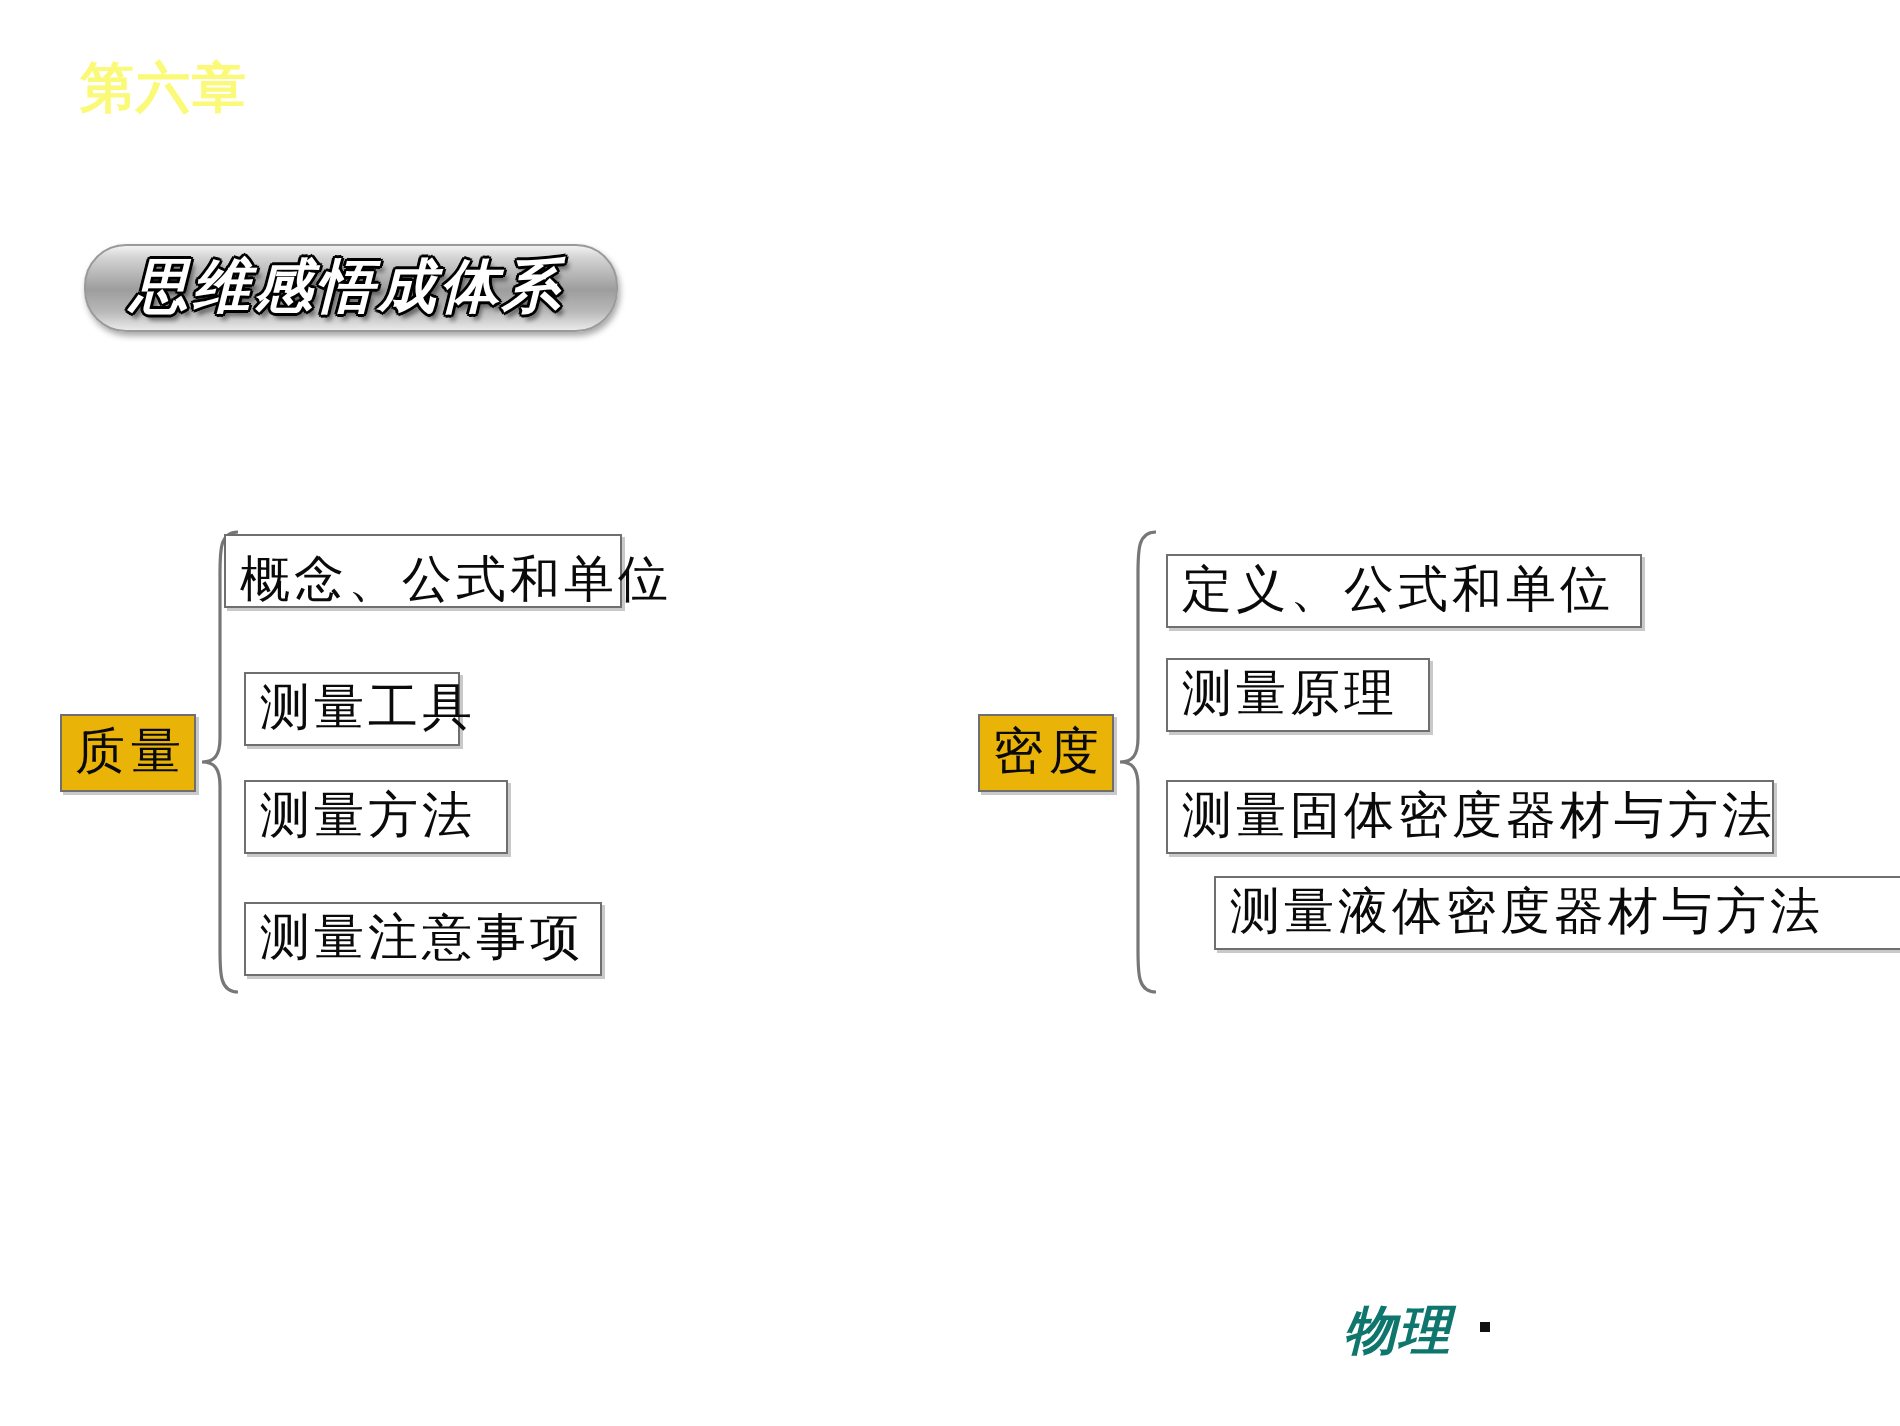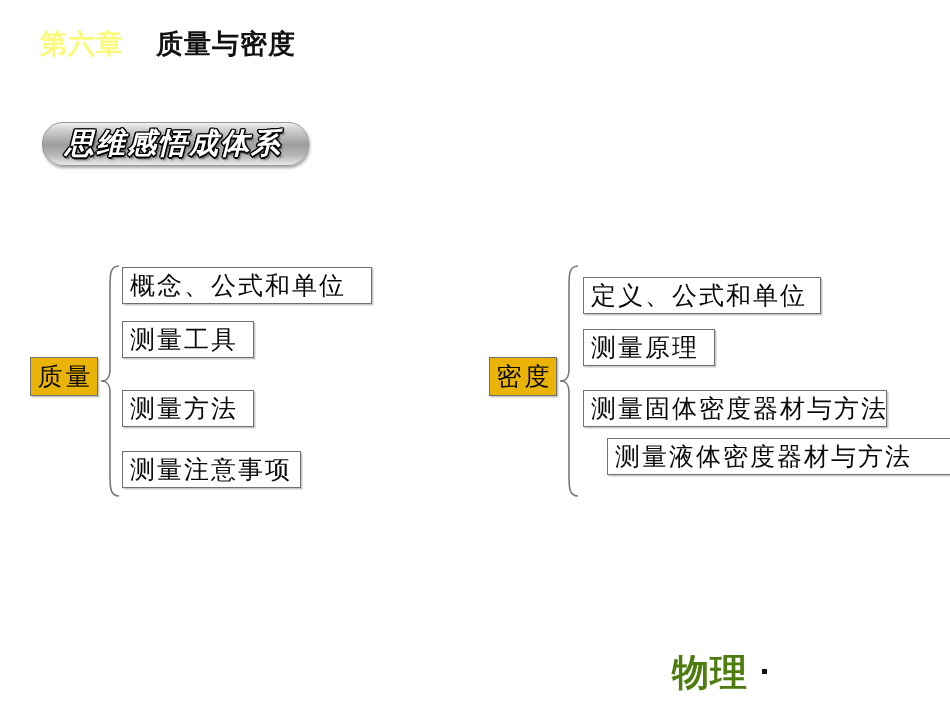--- a/index.html
+++ b/index.html
@@ -120,59 +120,59 @@
   .footer {
     position: absolute;
     left: 672px;
     top: 648px;
     display: flex;
     align-items: center;
     white-space: nowrap;
   }
   .footer-text {
     font-family: "Liberation Serif", "DejaVu Serif", serif;
-    font-size: 37px;
-    font-weight: bold;
-    color: #4d7c0f;
+    font-size: 26px;
+    font-style: italic;
+    font-weight: bold;
+    color: #0f766e;
     letter-spacing: 1px;
   }
   .footer-dot {
     display: inline-block;
     width: 5px;
     height: 5px;
     background: #111111;
     margin-left: 14px;
     margin-bottom: 4px;
   }
 </style>
 </head>
 <body>
 
 <div id="slide" style="width: 950px; height: 713px; background: rgb(255, 255, 255);">
 
   <div class="title-row">
     <span class="title-chapter" style="color: rgb(250, 250, 120);">第六章</span>
-    <span class="title-main" style="color: rgb(17, 17, 17);">质量与密度</span>
   </div>
 
   <div class="banner">
     <span class="banner-text">思维感悟成体系</span>
   </div>
 
   <div class="group">
     <div class="root-box" id="mass-root" style="left: 30px; top: 357px; width: 68px; height: 39px;">
       <span class="root-label">质量</span>
     </div>
     <svg class="brace-svg" id="mass-brace" viewBox="0 0 20 232" preserveAspectRatio="none" width="20" height="232" style="left: 100px; top: 265px; width: 20px; height: 232px;">
       <path d="M19 1 C10 1 10 10 10 22 L10 104 C10 113 7 116 1 116 C7 116 10 119 10 128 L10 210 C10 222 10 231 19 231" fill="none" stroke="#777777" stroke-width="1.6" vector-effect="non-scaling-stroke"></path>
     </svg>
-    <div class="leaf-box" style="left: 122px; top: 267px; width: 250px; height: 37px;">
+    <div class="leaf-box" style="left: 112px; top: 267px; width: 199px; height: 37px; align-items: flex-end;">
       <span class="leaf-label">概念、公式和单位</span>
     </div>
-    <div class="leaf-box" style="left: 122px; top: 321px; width: 132px; height: 37px;">
+    <div class="leaf-box" style="left: 122px; top: 336px; width: 108px; height: 37px;">
       <span class="leaf-label">测量工具</span>
     </div>
     <div class="leaf-box" style="left: 122px; top: 390px; width: 132px; height: 37px;">
       <span class="leaf-label">测量方法</span>
     </div>
     <div class="leaf-box" style="left: 122px; top: 451px; width: 179px; height: 37px;">
       <span class="leaf-label">测量注意事项</span>
     </div>
   </div>
 

